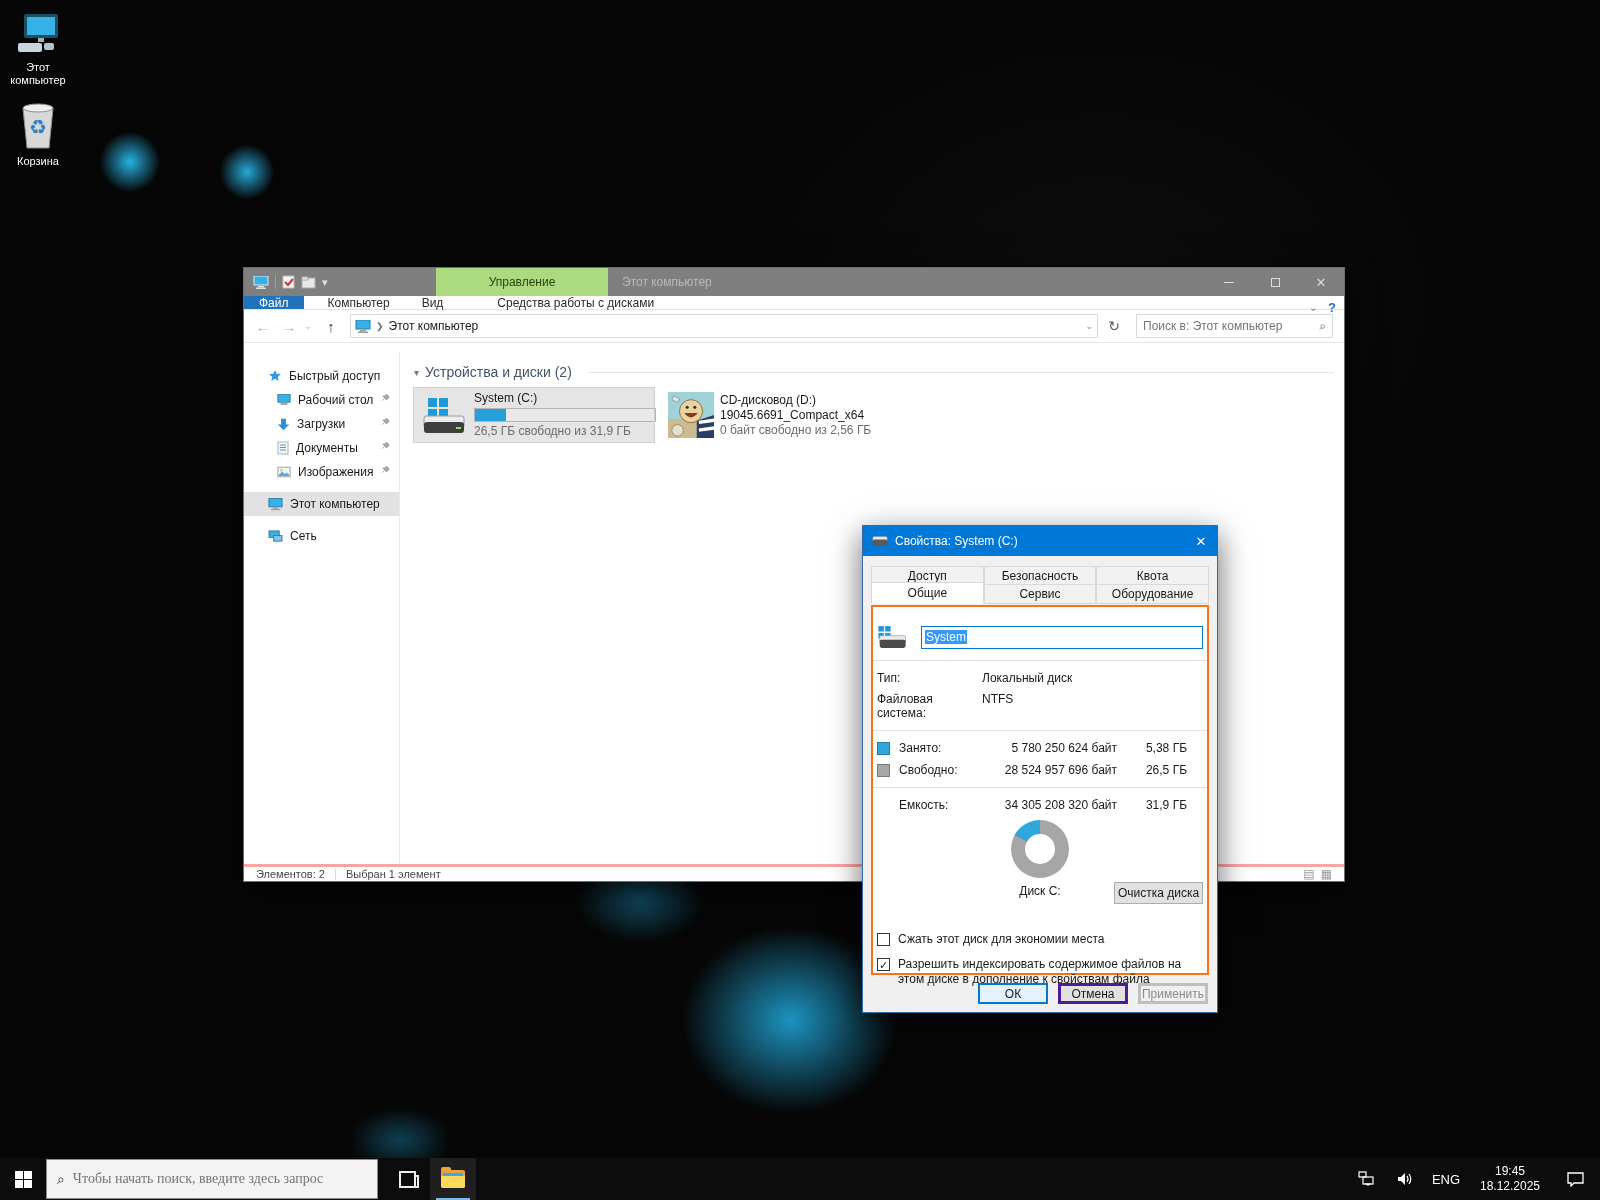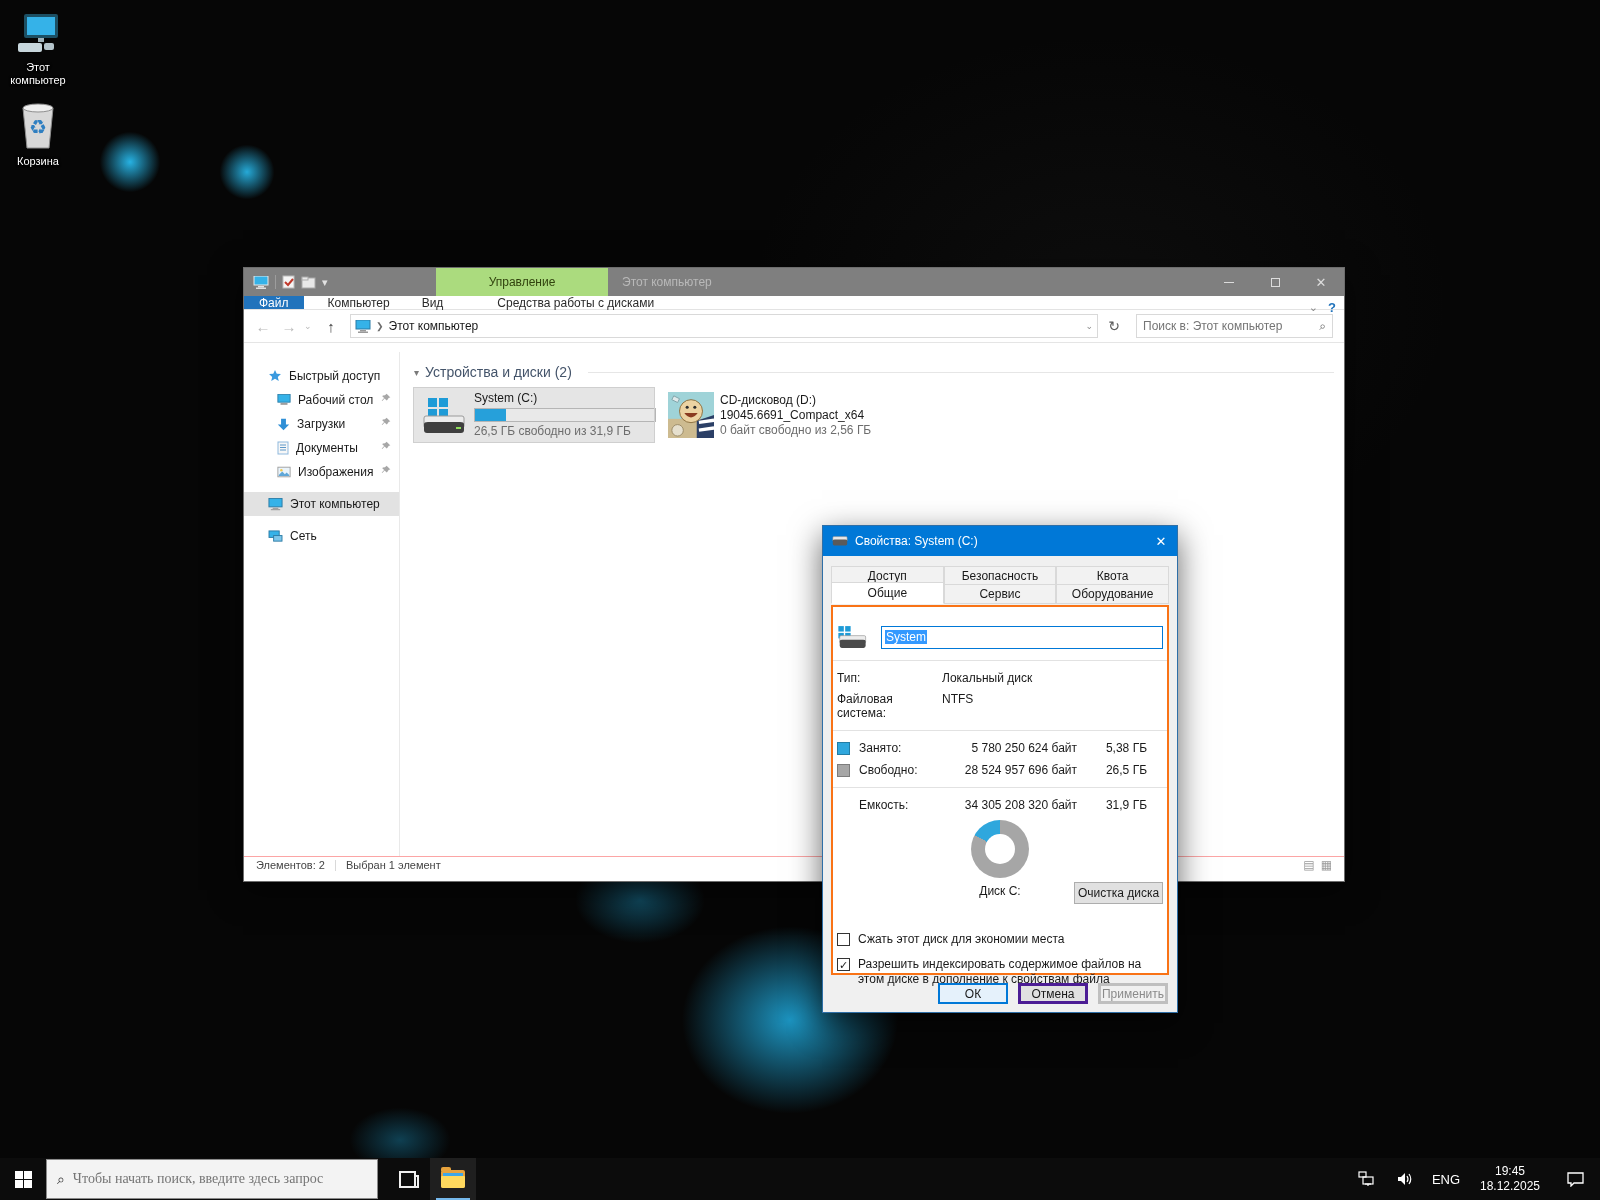--- a/index.html
+++ b/index.html
@@ -71,27 +71,27 @@
   .grp-head .chev { font-size:10px; color:#7a7a7a; }
   .grp-head .rule { flex:1; height:1px; background:#e6e6e6; margin:0 10px; }
   .tiles { display:flex; margin-top:8px; gap:8px; }
   .tile { width:240px; height:54px; display:flex; align-items:center; gap:6px; padding:3px 6px; }
   .tile.sel { background:#e5e5e5; outline:1px solid #cfcfcf; }
   .tile .tinfo { flex:1; font-size:12px; color:#1a1a1a; line-height:15px; }
   .tile .tsub { color:#6d6d6d; }
   .pbar { width:182px; height:14px; border:1px solid #b5b5b5; background:#e9e9e9; margin:2px 0; }
   .pbar .fill { height:100%; background:#26a0da; }
 
-  .statusbar { position:absolute; left:0; right:0; bottom:8px; height:17px; border-top:1px solid #fca5a5;
+  .statusbar { position:absolute; left:0; right:0; bottom:0; height:17px; border-top:3px solid #fca5a5;
      background:#fff; display:flex; align-items:center; font-size:11px; color:#444; padding:0 12px; gap:0; }
   .statusbar .sb-sep { width:1px; height:11px; background:#d9d9d9; margin:0 10px; }
   .statusbar .views { margin-left:auto; display:flex; gap:6px; color:#9a9a9a; font-size:12px; }
 
   
-  #propdlg { position:absolute; left:822px; top:525px; width:356px; height:488px;
+  #propdlg { position:absolute; left:862px; top:525px; width:356px; height:488px;
      background:#f0f0f0; border:1px solid #2f6fa7; box-shadow:0 10px 30px rgba(0,0,0,.6); }
   .d-titlebar { height:30px; background:#0078d7; display:flex; align-items:center; padding:0 9px; gap:7px; }
   .d-title { color:#fff; font-size:12px; flex:1; }
   .d-close { color:#fff; font-size:13px; width:32px; height:30px; display:flex; align-items:center; justify-content:center; margin-right:-9px; }
   .tabstrip { position:absolute; left:8px; right:8px; top:40px; }
   .trow { display:flex; }
   .trow.back .dtab { flex:1; height:19px; background:#f2f2f2; border:1px solid #d9d9d9; border-bottom:none;
      display:flex; align-items:center; justify-content:center; font-size:12px; color:#1a1a1a; }
   .trow.front { margin-top:-1px; position:relative; }
   .trow.front .dtab { height:20px; background:#f2f2f2; border:1px solid #d9d9d9;

